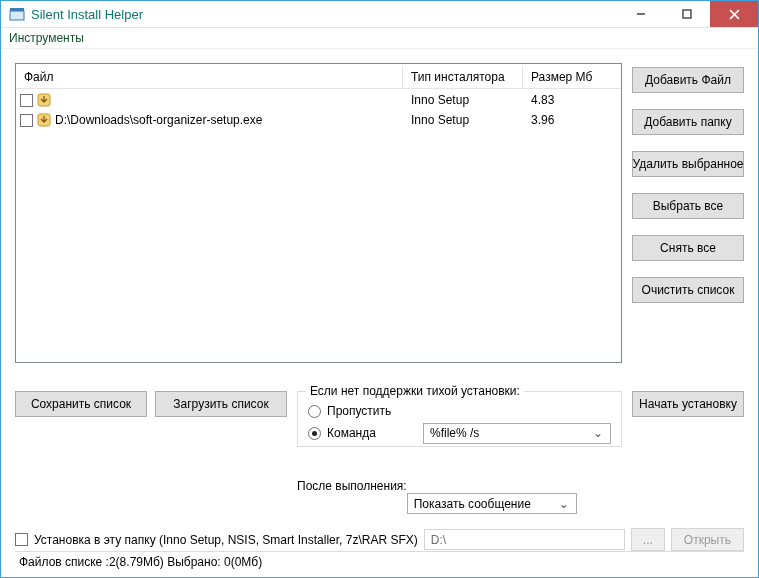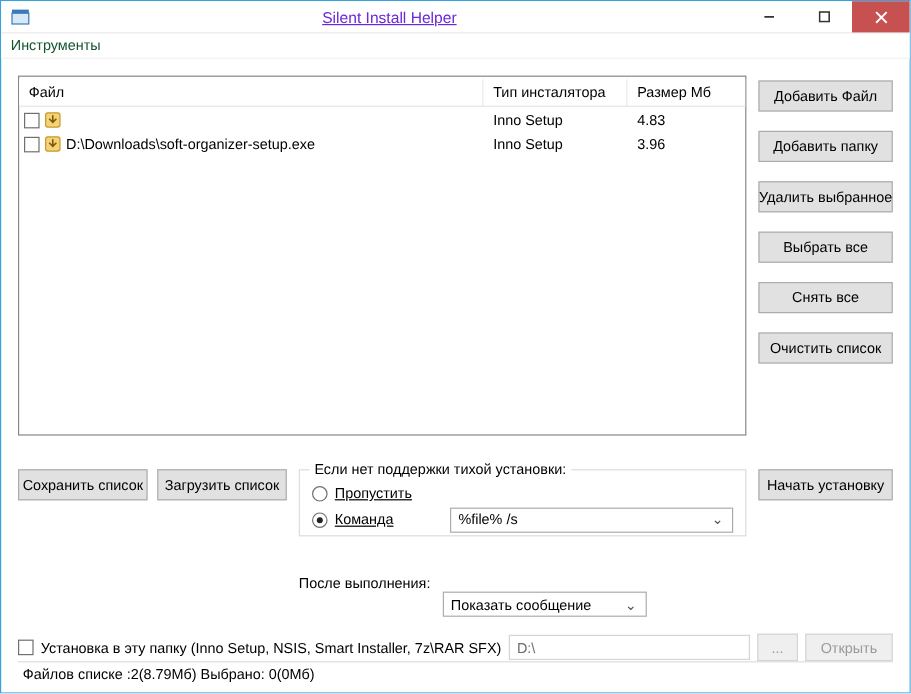--- a/index.html
+++ b/index.html
@@ -1,21 +1,21 @@
 <!DOCTYPE html>
 <html><head>
 <meta charset="utf-8">
 <style>
 * { margin:0; padding:0; box-sizing:border-box; font-family:"Segoe UI",Tahoma,sans-serif; font-size:12px; }
 body { background:#fff; }
 
 .window { width:759px; height:578px; border:1px solid #3ca1db; display:flex; flex-direction:column; }
 .titlebar { height:30px; background:#fff; display:flex; align-items:center; border-bottom:1px solid #e5e5e5; }
 .ticon { width:16px; height:16px; margin:0 6px 0 8px; }
-.title { flex:1; text-align:center; font-size:13px; color:#6d28d9;text-decoration:underline; }
+.title { flex:1; text-align:left; font-size:13px; color:#0f766e; }
 .winbtns { display:flex; height:100%; }
 .winbtn { width:46px; display:flex; align-items:center; justify-content:center; color:#333; }
 .winbtn.close { background:#c75050; color:#fff; width:48px; }
 .winbtn svg { display:block; }
 
 .menubar { height:22px; background:#fff; padding:3px 8px; color:#14532d; border-bottom:1px solid #f0f0f0; }
 
 .client { flex:1; padding:14px 14px 4px 14px; display:flex; flex-direction:column; }
 .top { display:flex; gap:10px; }
 .listbox { flex:1; border:1px solid #828790; background:#fff; height:300px; }
@@ -30,32 +30,32 @@
 .lrow .col-f { display:flex; align-items:center; gap:3px; padding:0 4px; }
 .chk { width:13px; height:13px; border:1px solid #707070; background:#fff; }
 .ficon { width:16px; height:16px; }
 
 .sidebtns { display:flex; flex-direction:column; gap:16px; width:112px; }
 .sidebtns.pad { padding-top:4px; }
 .btn { height:26px; background:#e1e1e1; border:1px solid #acacac; color:#000; display:flex; align-items:center; justify-content:center; padding:0 6px; white-space:nowrap; }
 
 .midrow { display:flex; gap:10px; margin-top:28px; align-items:flex-start; }
 .twobtn { display:flex; gap:8px; }
-.twobtn .btn { width:108px; }
+.twobtn .btn { width:132px; }
 
 .group { border:1px solid #dcdcdc; padding:8px 10px 2px 10px; position:relative; flex:1; }
 .group-title { position:absolute; top:-8px; left:8px; background:#fff; padding:0 4px; color:#000; }
 .gr-row { display:flex; align-items:center; gap:6px; height:22px; }
 .radio { width:13px; height:13px; border:1px solid #707070; border-radius:50%; background:#fff; display:flex; align-items:center; justify-content:center; }
 .radio.sel::after { content:""; width:5px; height:5px; border-radius:50%; background:#222; }
-.gr-lbl { width:90px;text-decoration:underline; }
+.gr-lbl { width:90px; }
 .combo { flex:1; height:21px; border:1px solid #acacac; background:#fff; display:flex; align-items:center; justify-content:space-between; padding:0 4px 0 6px; }
 .combo-arrow { width:16px; text-align:center; color:#555; }
 
-.afterrow { display:flex; align-items:center; margin-top:10px; gap:10px; }
+.afterrow { display:flex; align-items:center; margin-top:10px; gap:0; }
 .afterrow .albl { width:auto; }
 .afterrow .combo { width:170px; flex:none;margin-top:36px; }
 
 .bottomrow { display:flex; align-items:center; gap:6px; margin-top:14px; }
 .pathinput { flex:1; height:21px; border:1px solid #d4d4d4; background:#fff; padding:0 6px; color:#6d6d6d; display:flex; align-items:center; }
 .dimbtn { height:23px; border:1px solid #d4d4d4; background:#efefef; color:#9a9a9a; display:flex; align-items:center; justify-content:center; padding:0 12px; }
 
 .status { height:22px; border-top:1px solid #dcdcdc; padding:3px 4px; color:#000; margin-top:auto; }
 
 .rightcol { width:112px; display:flex; flex-direction:column; justify-content:flex-end; }

